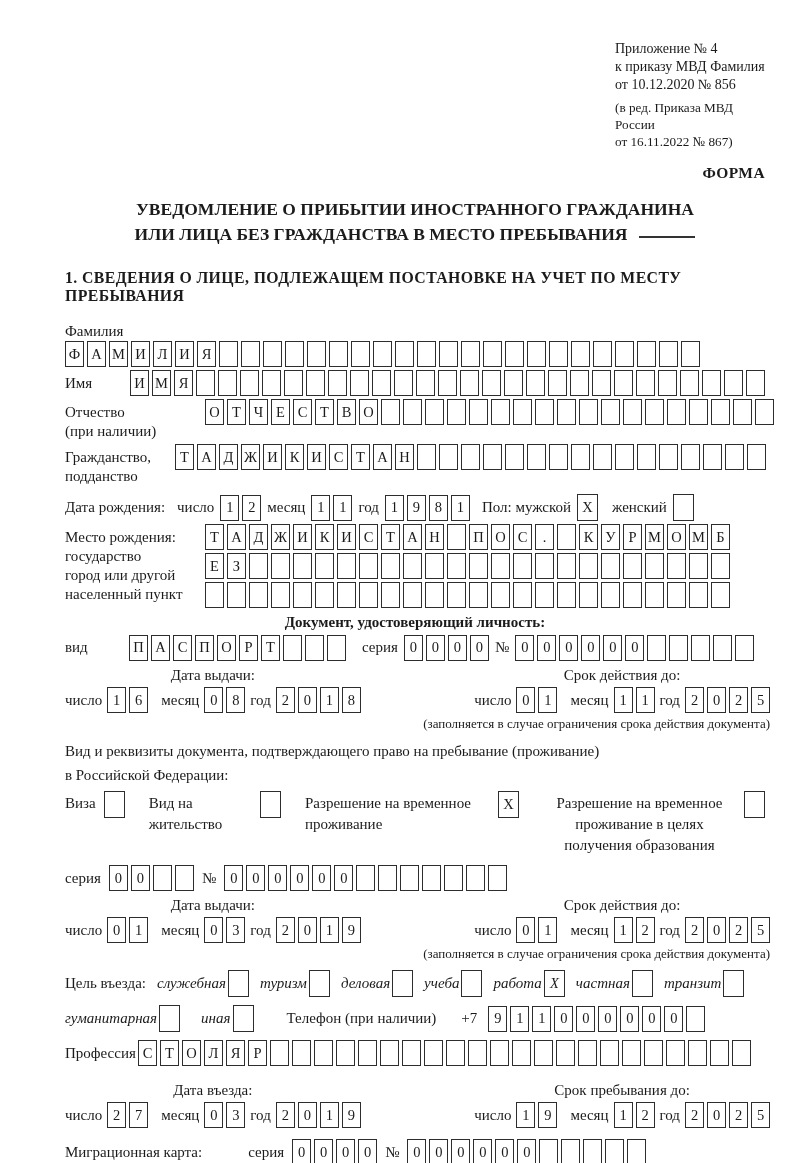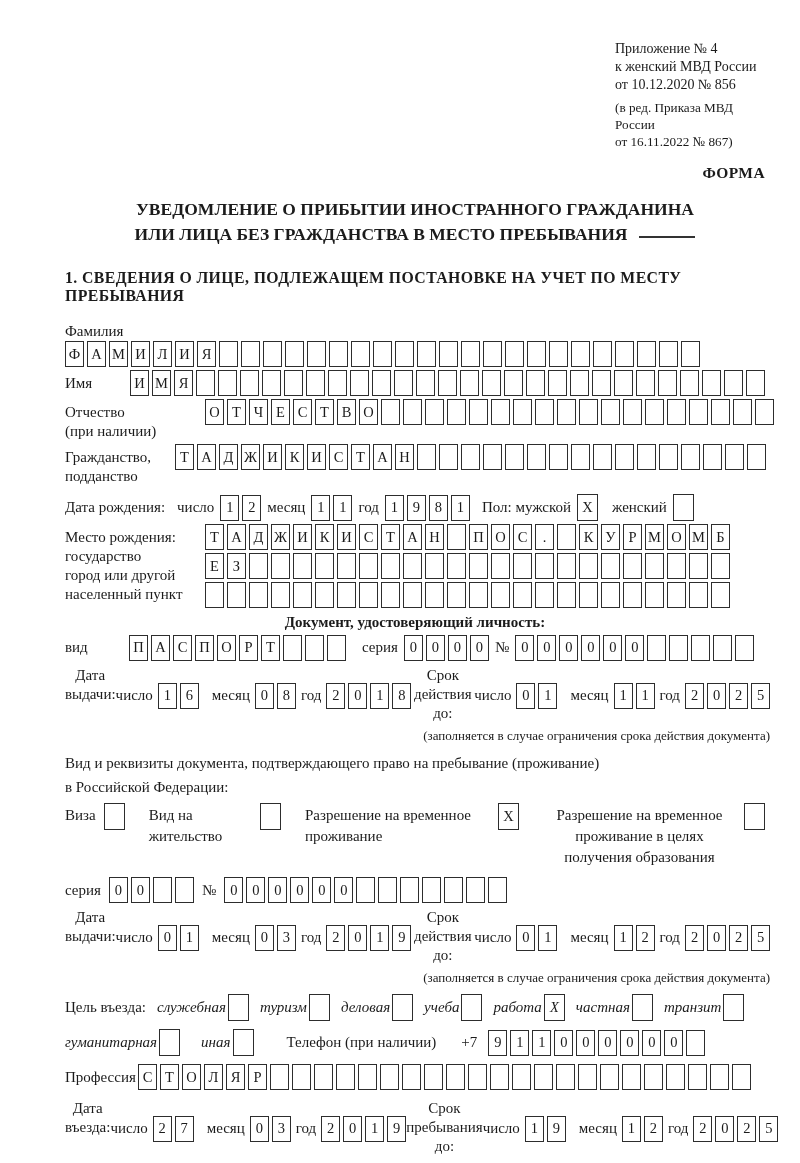--- a/index.html
+++ b/index.html
@@ -20,21 +20,21 @@
   .cell{width:17px;height:24px;border:1.5px solid #2d2d2d;background:#fff;flex-shrink:0;
         display:flex;align-items:center;justify-content:center;font-size:14.5px;}
   .cbox .cell{width:19px;height:25px;}
   .mt4{} .mt8{margin-top:8px;} .mt13{margin-top:13px;flex-direction:column;}
   .inlinebits{display:flex;align-items:center;gap:6px;padding-top:0;}
   .inlinebits .t{line-height:27px;}
   .stack>div{line-height:19px;}
   .colstack{display:flex;flex-direction:column;gap:3px;}
   .dochead{text-align:center;font-weight:bold;font-size:15px;margin-top:6px;}
   .daterow{display:flex;justify-content:space-between;width:705px;margin-top:5px;}
-  .dhalf{display:flex;flex-direction:row;}
+  .dhalf{display:flex;flex-direction:column;}
   .dhead{text-align:center;line-height:19px;margin-bottom:2px;}
   .dfields{display:flex;align-items:center;gap:5px;}
   .note{width:705px;text-align:right;font-size:13px;margin-top:3px;}
   .plain{margin-top:9px;line-height:20px;}
   .optrow{display:flex;align-items:flex-start;gap:24px;margin-top:6px;}
   .opt{display:flex;align-items:flex-start;gap:8px;}
   .opt .olbl{line-height:21px;padding-top:2px;}
   .wrap185{display:inline-block;width:185px;text-align:left;white-space:normal;}
   .wrap195{display:inline-block;width:193px;text-align:center;white-space:normal;}
   .purpose{display:flex;align-items:center;gap:11px;margin-top:8px;}
@@ -42,21 +42,21 @@
   .indent68{}
   .seriesrow{display:flex;align-items:center;gap:8px;margin-top:9px;}
 </style>
 </head>
 <body>
 
 <div class="page">
 
   <div class="appendix">
     <div>Приложение № 4</div>
-    <div>к женский МВД России</div>
+    <div>к приказу МВД Фамилия</div>
     <div>от 10.12.2020 № 856</div>
     <div class="gap"></div>
     <div class="amend">(в ред. Приказа МВД России</div>
     <div class="amend">от 16.11.2022 № 867)</div>
   </div>
 
   <div class="forma">ФОРМА</div>
 
   <div class="title">
     <div>УВЕДОМЛЕНИЕ О ПРИБЫТИИ ИНОСТРАННОГО ГРАЖДАНИНА</div>
@@ -617,21 +617,21 @@
         <div class="cell"></div>
         <div class="cell"></div>
         <div class="cell"></div>
         <div class="cell"></div>
         <div class="cell"></div>
         <div class="cell"></div>
         <div class="cell"></div>
       </div>
   </div>
 
-  <div class="daterow" style="margin-top:9px">
+  <div class="daterow" style="margin-top:15px">
     <div class="dhalf">
       <div class="dhead">Дата въезда:</div>
       <div class="dfields">
         <span>число</span>
         <div class="boxes">
             <div class="cell">2</div>
             <div class="cell">7</div>
           </div>
         <span style="margin-left:8px">месяц</span>
         <div class="boxes">

